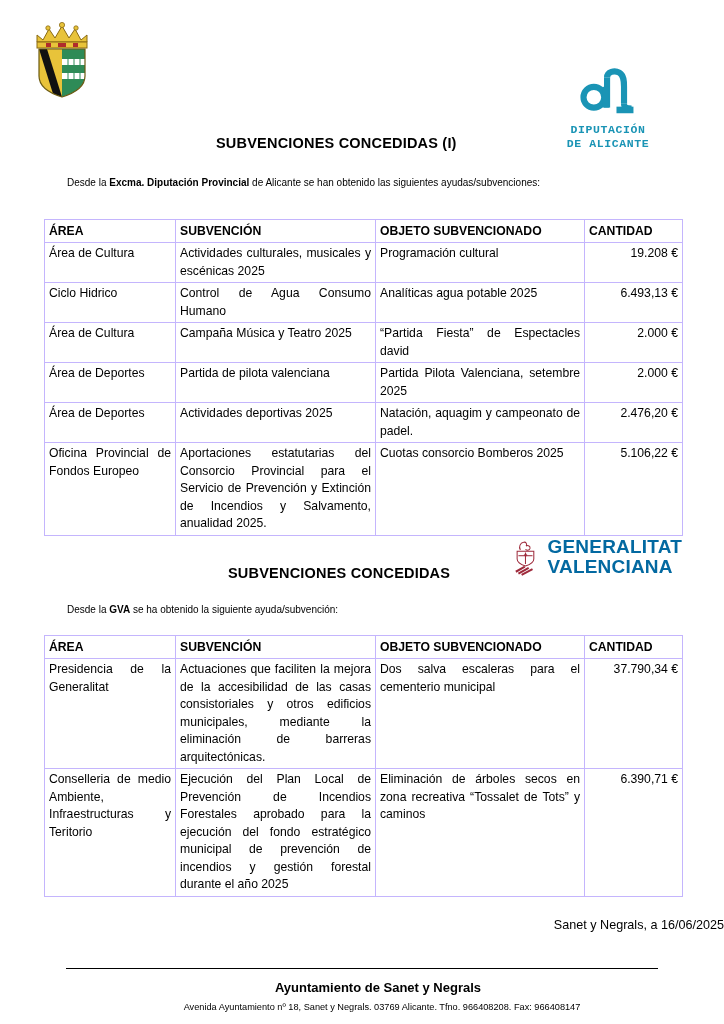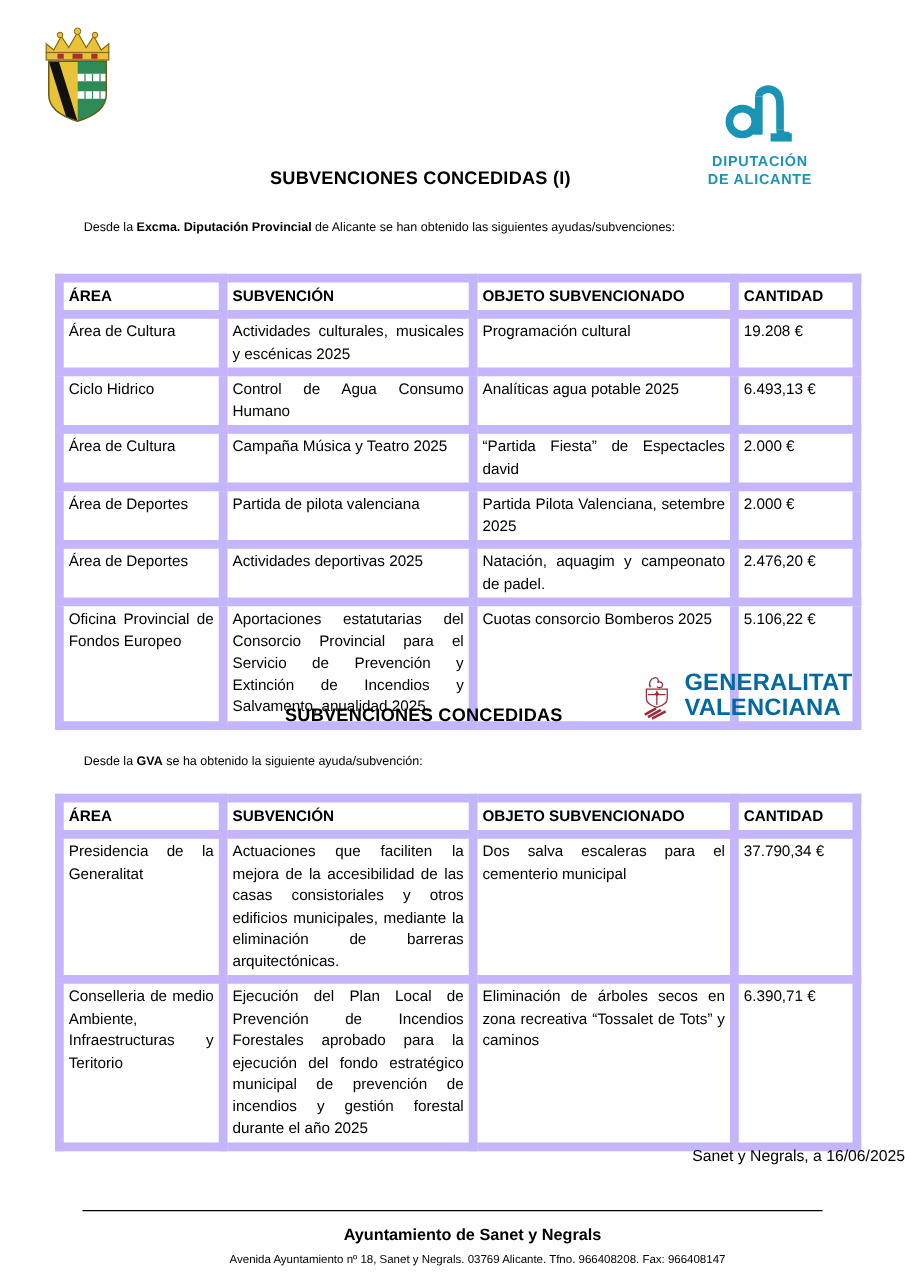--- a/index.html
+++ b/index.html
@@ -48,21 +48,21 @@
     top: 66px;
     width: 160px;
     text-align: center;
   }
   .dipu-mark {
     display: block;
     margin: 0 auto 4px auto;
   }
   .dipu-text {
     color: #1a94b5;
-    font-family: Liberation Sans, sans-serif;
+    font-family: Liberation Mono, monospace;
     font-weight: bold;
     font-size: 11.5px;
     letter-spacing: 0.6px;
     line-height: 14px;
   }
 
   .gva-text {
     color: #0369a1;
     font-family: "Liberation Sans", sans-serif;
     font-weight: bold;
@@ -100,37 +100,37 @@
     table-layout: fixed;
     font-size: 12.2px;
     width: 638px;
     left: 44px;
   }
   #table-1 { top: 219px; }
   #table-2 { top: 635px; }
 
   table.subv th,
   table.subv td {
-    border: 7px solid #c4b5fd;
+    border: 1px solid #c4b5fd;
     padding: 2px 4px 2px 4px;
     vertical-align: top;
     line-height: 17.5px;
   }
   table.subv th {
     font-weight: bold;
     text-align: left;
     line-height: 18px;
   }
   table.subv td.just {
     text-align: justify;
     text-justify: inter-word;
   }
   table.subv td.amount,
   table.subv th.amount {
-    text-align: left;
+    text-align: right;
     white-space: nowrap;
   }
   table.subv th.amount { text-align: left; }
 
   col.c-area  { width: 131px; }
   col.c-subv  { width: 200px; }
   col.c-obj   { width: 209px; }
   col.c-cant  { width: 98px; }
 
   

